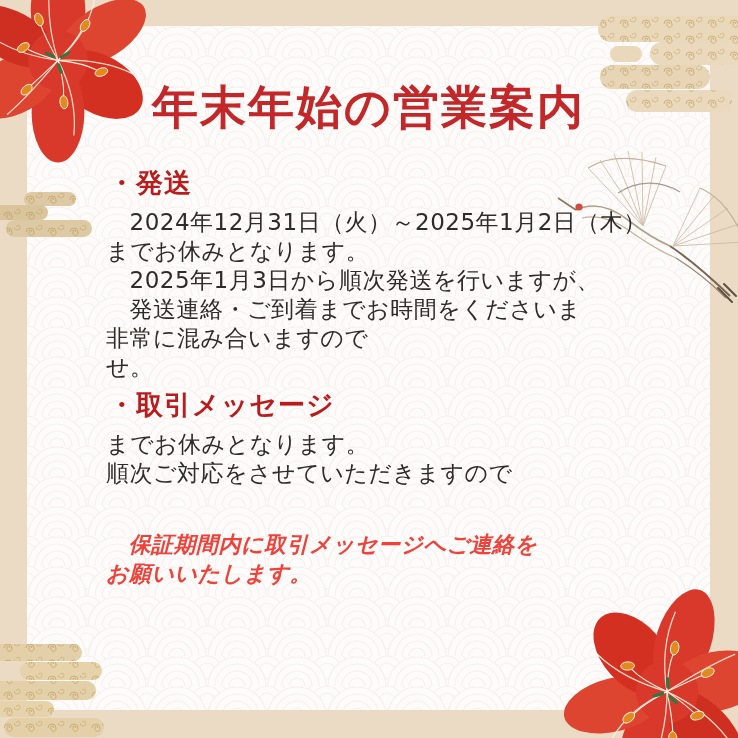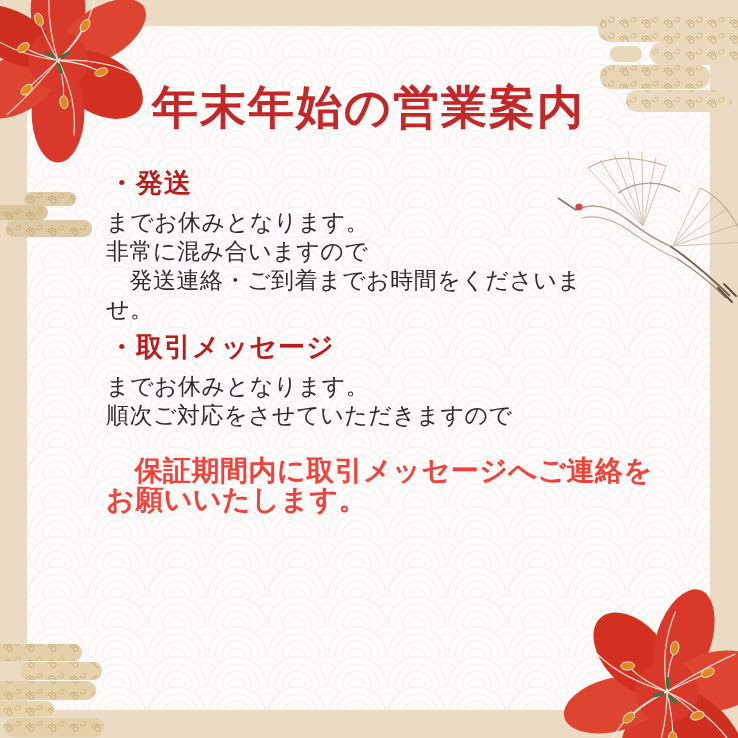--- a/index.html
+++ b/index.html
@@ -27,22 +27,22 @@
     font-size:23px;line-height:29px;color:#2e2b29;
     letter-spacing:0.5px;
   }
   .section-heading{
     font-size:27px;font-weight:700;color:#b91c1c;
     line-height:30px;margin:0 0 10px 2px;letter-spacing:1px;
   }
   .section-heading.second{margin-top:8px;}
   .line{white-space:pre;}
   .notice{
-    margin-top:26px;color:#ee423a;font-weight:700;
-    font-size:28px;line-height:29px;
+    margin-top:42px;color:#ee423a;font-weight:700;
+    font-size:22px;line-height:29px;font-style:italic;
   }
   .notice .line{white-space:pre;}
 </style>
 </head>
 <body>
 
 <div class="panel">
   <svg width="683" height="684" aria-hidden="true">
     <defs>
       <pattern id="seigaiha" width="60" height="30" patternUnits="userSpaceOnUse">
@@ -192,23 +192,25 @@
     <circle cx="31" cy="59" r="3.6" fill="#cd3a2c"></circle>
     <path d="M70,45 C90,32 112,32 132,44" fill="none" stroke="#7a6a52" stroke-width="1.4" opacity="0.7"></path>
   </g>
 </svg>
 
 <div class="textlayer">
   <div class="title">年末年始の営業案内</div>
 
   <div class="content">
     <div class="section-heading">・発送</div>
+    <div class="line">　2024年12月31日（火）～2025年1月2日（木）</div>
     <div class="line">までお休みとなります。</div>
+    <div class="line">　2025年1月3日から順次発送を行いますが、</div>
+    <div class="line">　発送連絡・ご到着までお時間をくださいま</div>
     <div class="line">非常に混み合いますので</div>
-    <div class="line">　発送連絡・ご到着までお時間をくださいま</div>
     <div class="line">せ。</div>
 
     <div class="section-heading second">・取引メッセージ</div>
     <div class="line">までお休みとなります。</div>
     <div class="line">順次ご対応をさせていただきますので</div>
 
     <div class="notice">
       <div class="line">　保証期間内に取引メッセージへご連絡を</div>
       <div class="line">お願いいたします。</div>
     </div>

